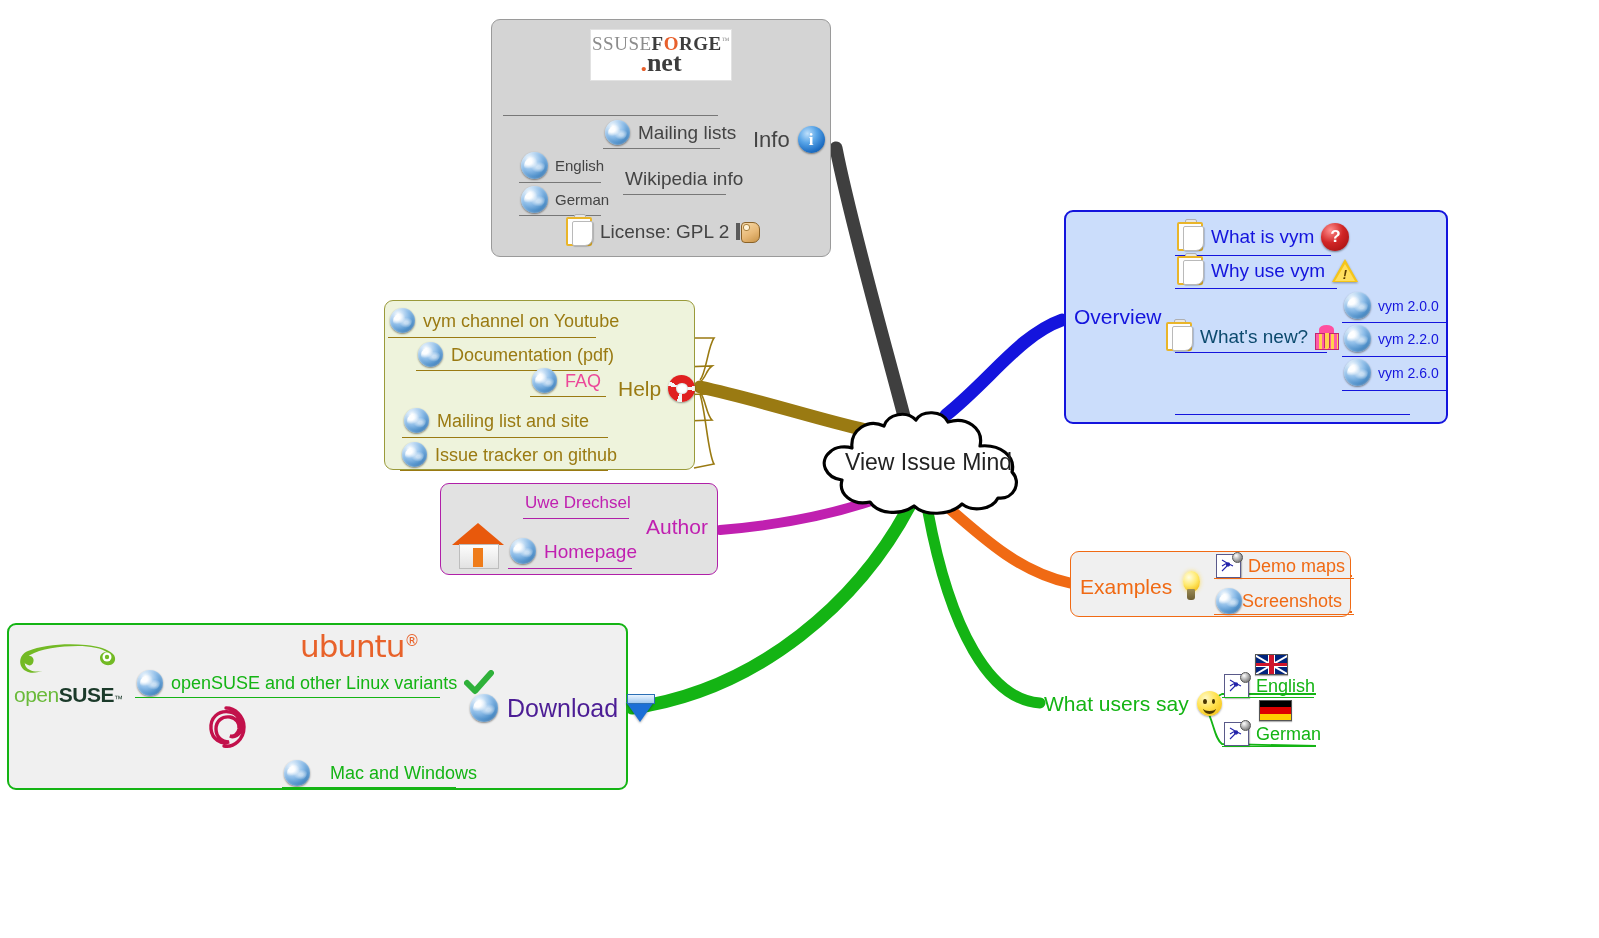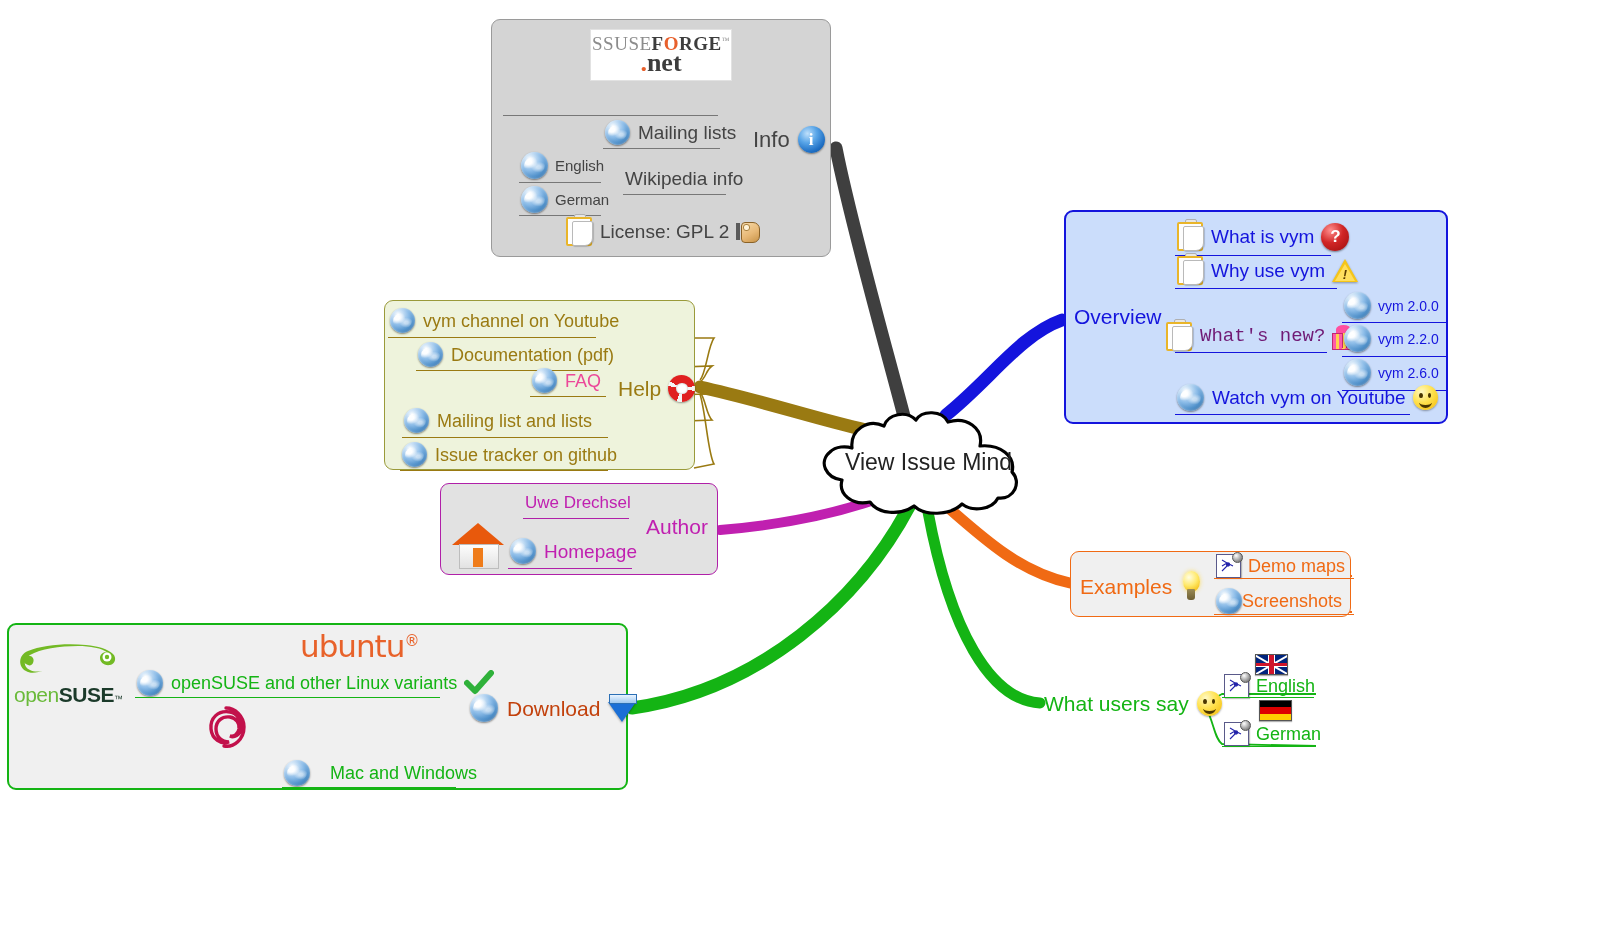--- a/index.html
+++ b/index.html
@@ -272,21 +272,21 @@
       </span>
     <span class="lbl" style="margin-left:8px;">Why use vym</span>
     <span class="ico warn" style="width:26px;height:24px;margin-left:7px;">
         <i class="tri"></i>
         <i class="tri2"></i>
         <i class="ex">!</i>
       </span>
   </div>
   <div class="ul" style="left:1175px;top:288px;width:162px;border-bottom-color:#1414dd;"></div>
 
-  <div class="node" style="left:1166px;top:322px;font-size:19px;color:#701a75;font-family:Liberation Mono, monospace;">
+  <div class="node" style="left:1166px;top:322px;font-size:19px;color:#0c4a6e;">
     <span class="ico note" style="width:26px;height:29px;">
         <i class="tab"></i>
         <i class="clip"></i>
         <i class="pg"></i>
       </span>
     <span class="lbl" style="margin-left:8px;">What's new?</span>
     <span class="ico gift" style="width:22px;height:23px;margin-left:7px;">
         <i class="bow"></i>
         <i class="bx"></i>
         <i class="rb"></i>
@@ -305,29 +305,20 @@
     <span class="lbl" style="margin-left:7px;">vym 2.2.0</span>
   </div>
   <div class="ul" style="left:1342px;top:356px;width:104px;border-bottom-color:#1414dd;"></div>
 
   <div class="node" style="left:1344px;top:359px;font-size:14px;color:#1414dd;">
     <span class="ico globe" style="width:27px;height:27px;"></span>
     <span class="lbl" style="margin-left:7px;">vym 2.6.0</span>
   </div>
   <div class="ul" style="left:1342px;top:390px;width:104px;border-bottom-color:#1414dd;"></div>
 
-  <div class="node" style="left:1177px;top:384px;font-size:19px;color:#1414dd;">
-    <span class="ico globe" style="width:27px;height:27px;"></span>
-    <span class="lbl" style="margin-left:8px;">Watch vym on Youtube</span>
-    <span class="ico smiley" style="width:25px;height:25px;margin-left:7px;">
-        <i class="e l"></i>
-        <i class="e r"></i>
-        <i class="m"></i>
-      </span>
-  </div>
   <div class="ul" style="left:1175px;top:414px;width:235px;border-bottom-color:#1414dd;"></div>
 
   <div class="box" style="left:384px;top:300px;width:311px;height:170px;background:#eef3dc;border:1.5px solid #9a9a3a;"></div>
 
   <div class="node" style="left:618px;top:375px;font-size:21px;color:#9a7a12;">
     <span class="lbl">Help</span>
     <span class="ico help-ring" style="width:27px;height:27px;margin-left:7px;"></span>
   </div>
 
   <div class="node" style="left:390px;top:308px;font-size:18px;color:#9a7a12;">
@@ -343,21 +334,21 @@
   <div class="ul" style="left:416px;top:370px;width:182px;border-bottom-color:#9a7a12;"></div>
 
   <div class="node" style="left:532px;top:368px;font-size:18px;color:#ec4899;">
     <span class="ico globe" style="width:25px;height:25px;"></span>
     <span class="lbl" style="margin-left:8px;">FAQ</span>
   </div>
   <div class="ul" style="left:530px;top:396px;width:76px;border-bottom-color:#9a7a12;"></div>
 
   <div class="node" style="left:404px;top:408px;font-size:18px;color:#9a7a12;">
     <span class="ico globe" style="width:25px;height:25px;"></span>
-    <span class="lbl" style="margin-left:8px;">Mailing list and lists</span>
+    <span class="lbl" style="margin-left:8px;">Mailing list and site</span>
   </div>
   <div class="ul" style="left:402px;top:437px;width:206px;border-bottom-color:#9a7a12;"></div>
 
   <div class="node" style="left:402px;top:442px;font-size:18px;color:#9a7a12;">
     <span class="ico globe" style="width:25px;height:25px;"></span>
     <span class="lbl" style="margin-left:8px;">Issue tracker on github</span>
   </div>
   <div class="ul" style="left:400px;top:470px;width:208px;border-bottom-color:#9a7a12;"></div>
 
   <div class="box" style="left:440px;top:483px;width:278px;height:92px;background:#e2e2e2;border:1.5px solid #b020a8;"></div>
@@ -400,21 +391,21 @@
   <div class="ubuntu" style="left:300px;top:628px;">
     <span>ubuntu</span><sup>®</sup>
   </div>
 
   <svg style="position:absolute;left:200px;top:700px;" width="48" height="58" viewBox="0 0 48 58">
     <path d="M30 12 C18 10 10 18 11 29 C12 39 21 45 29 42 C22 42 16 37 16 29 C16 21 22 16 30 17
              C36 18 40 23 39 29 C38 34 34 37 30 36 C34 38 40 35 41 29 C42 21 37 13 30 12 Z
              M26 8 C35 8 44 16 44 27 C44 39 34 48 24 46" fill="none" stroke="#c2114b" stroke-width="3.4" stroke-linecap="round"></path>
   </svg>
 
-  <div class="node" style="left:470px;top:694px;font-size:21px;color:#c2410c;">
+  <div class="node" style="left:470px;top:694px;font-size:25px;color:#4c1d95;">
     <span class="ico globe" style="width:28px;height:28px;"></span>
     <span class="lbl" style="margin-left:9px;">Download</span>
     <span class="ico dlarrow" style="width:28px;height:28px;margin-left:8px;">
         <i class="tri" style="display:block;margin-top:8px;"></i>
         <i class="cap"></i>
       </span>
   </div>
 
   <div class="node" style="left:137px;top:670px;font-size:18px;color:#14b414;">
     <span class="ico globe" style="width:26px;height:26px;"></span>

